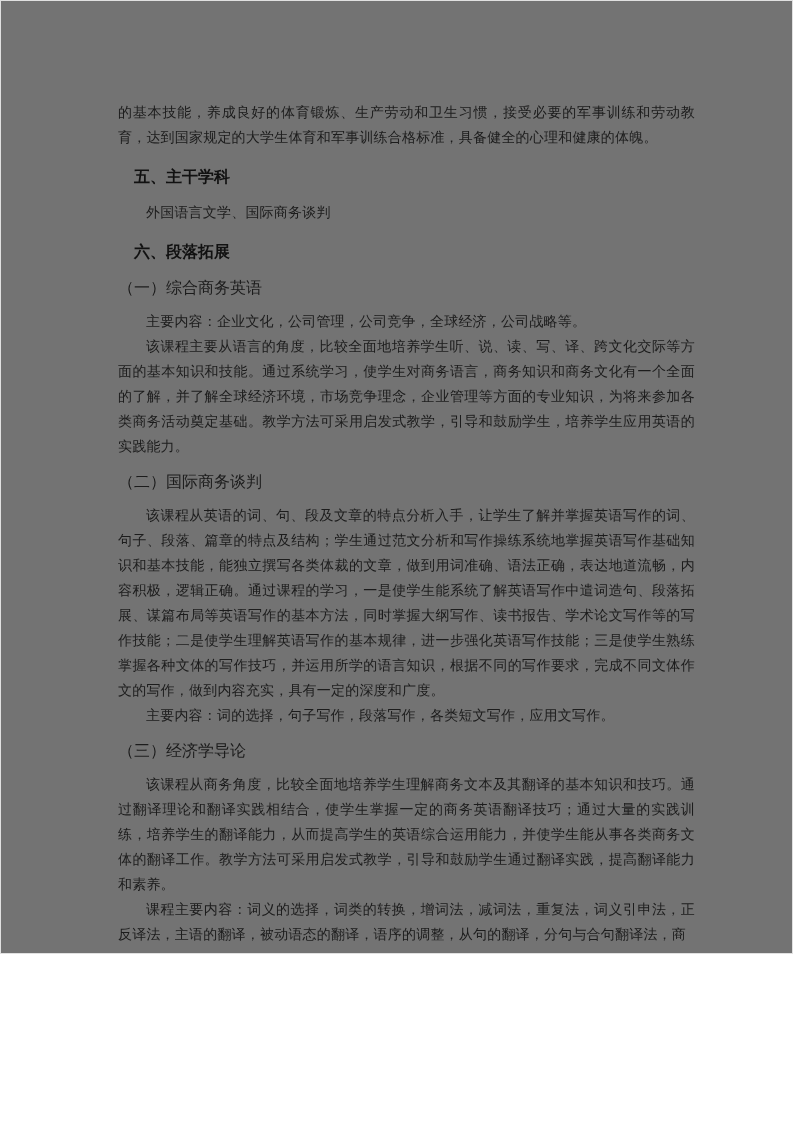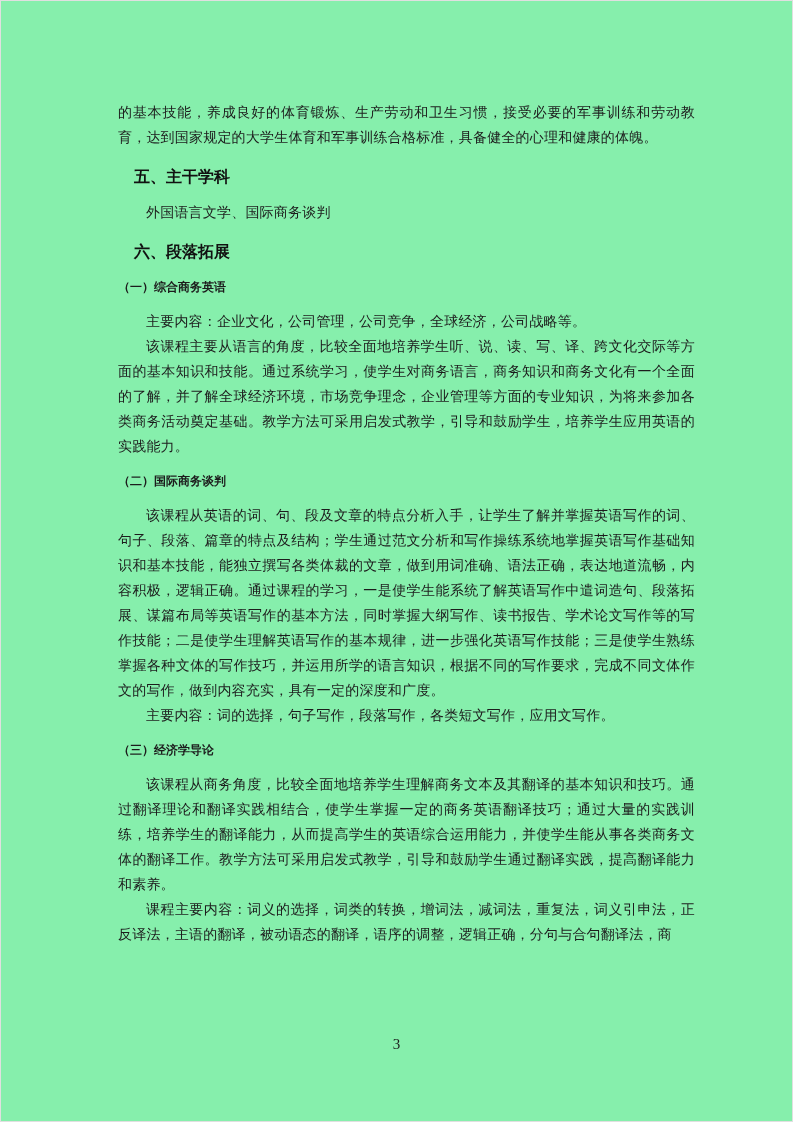--- a/index.html
+++ b/index.html
@@ -3,23 +3,23 @@
 <meta charset="utf-8">
 <style>
   html, body {
     margin: 0;
     padding: 0;
     background: #ffffff;
   }
   .page {
     position: relative;
     width: 793px;
-    height: 1122px;
+    height: 954px;
     box-sizing: border-box;
-    background: #86efac;
+    background: #737373;
     border: 1px solid #e0e0e0;
     overflow: hidden;
     font-family: "Liberation Serif", "DejaVu Serif", serif;
     color: #1c1c1c;
   }
   .content {
     position: absolute;
     top: 0;
     left: 0;
     right: 0;
@@ -38,22 +38,22 @@
   }
   .section-heading {
     margin: 14px 0 10px 16px;
     font-size: 16px;
     font-weight: bold;
     line-height: 26px;
     color: #111111;
   }
   .course-heading {
     margin: 10px 0 9px 0;
-    font-size: 12px;
-    font-weight: bold;
+    font-size: 16px;
+    font-weight: normal;
     line-height: 25px;
   }
   .page-number {
     position: absolute;
     top: 1033px;
     left: 0;
     width: 100%;
     text-align: center;
     font-size: 15px;
     line-height: 20px;
@@ -84,18 +84,18 @@
     <h3 class="course-heading">（二）国际商务谈判</h3>
 
     <p class="body-text indent">该课程从英语的词、句、段及文章的特点分析入手，让学生了解并掌握英语写作的词、句子、段落、篇章的特点及结构；学生通过范文分析和写作操练系统地掌握英语写作基础知识和基本技能，能独立撰写各类体裁的文章，做到用词准确、语法正确，表达地道流畅，内容积极，逻辑正确。通过课程的学习，一是使学生能系统了解英语写作中遣词造句、段落拓展、谋篇布局等英语写作的基本方法，同时掌握大纲写作、读书报告、学术论文写作等的写作技能；二是使学生理解英语写作的基本规律，进一步强化英语写作技能；三是使学生熟练掌握各种文体的写作技巧，并运用所学的语言知识，根据不同的写作要求，完成不同文体作文的写作，做到内容充实，具有一定的深度和广度。</p>
 
     <p class="body-text indent">主要内容：词的选择，句子写作，段落写作，各类短文写作，应用文写作。</p>
 
     <h3 class="course-heading">（三）经济学导论</h3>
 
     <p class="body-text indent">该课程从商务角度，比较全面地培养学生理解商务文本及其翻译的基本知识和技巧。通过翻译理论和翻译实践相结合，使学生掌握一定的商务英语翻译技巧；通过大量的实践训练，培养学生的翻译能力，从而提高学生的英语综合运用能力，并使学生能从事各类商务文体的翻译工作。教学方法可采用启发式教学，引导和鼓励学生通过翻译实践，提高翻译能力和素养。</p>
 
-    <p class="body-text indent">课程主要内容：词义的选择，词类的转换，增词法，减词法，重复法，词义引申法，正反译法，主语的翻译，被动语态的翻译，语序的调整，逻辑正确，分句与合句翻译法，商</p>
+    <p class="body-text indent">课程主要内容：词义的选择，词类的转换，增词法，减词法，重复法，词义引申法，正反译法，主语的翻译，被动语态的翻译，语序的调整，从句的翻译，分句与合句翻译法，商</p>
 
   </div>
 
   <div class="page-number">3</div>
 </div>
 
 </body></html>

